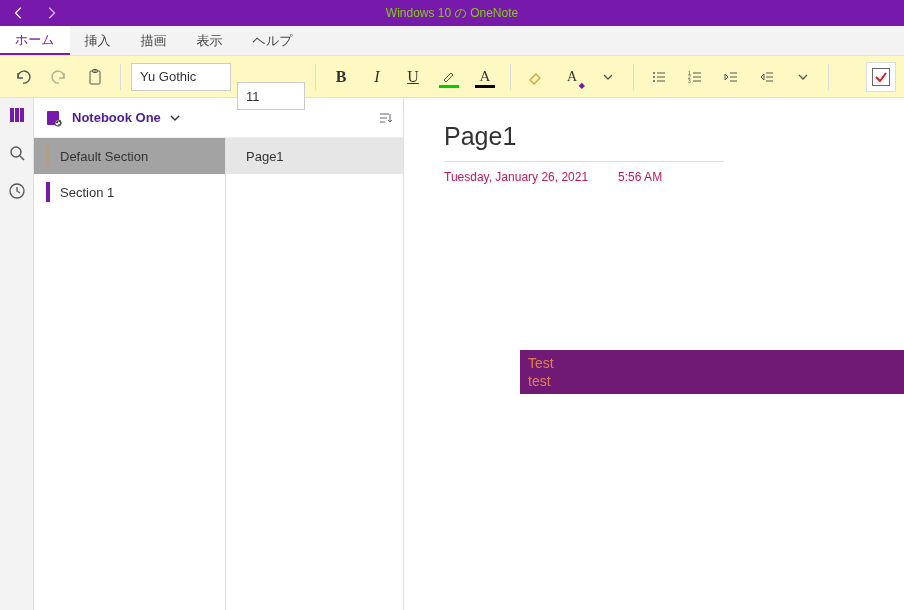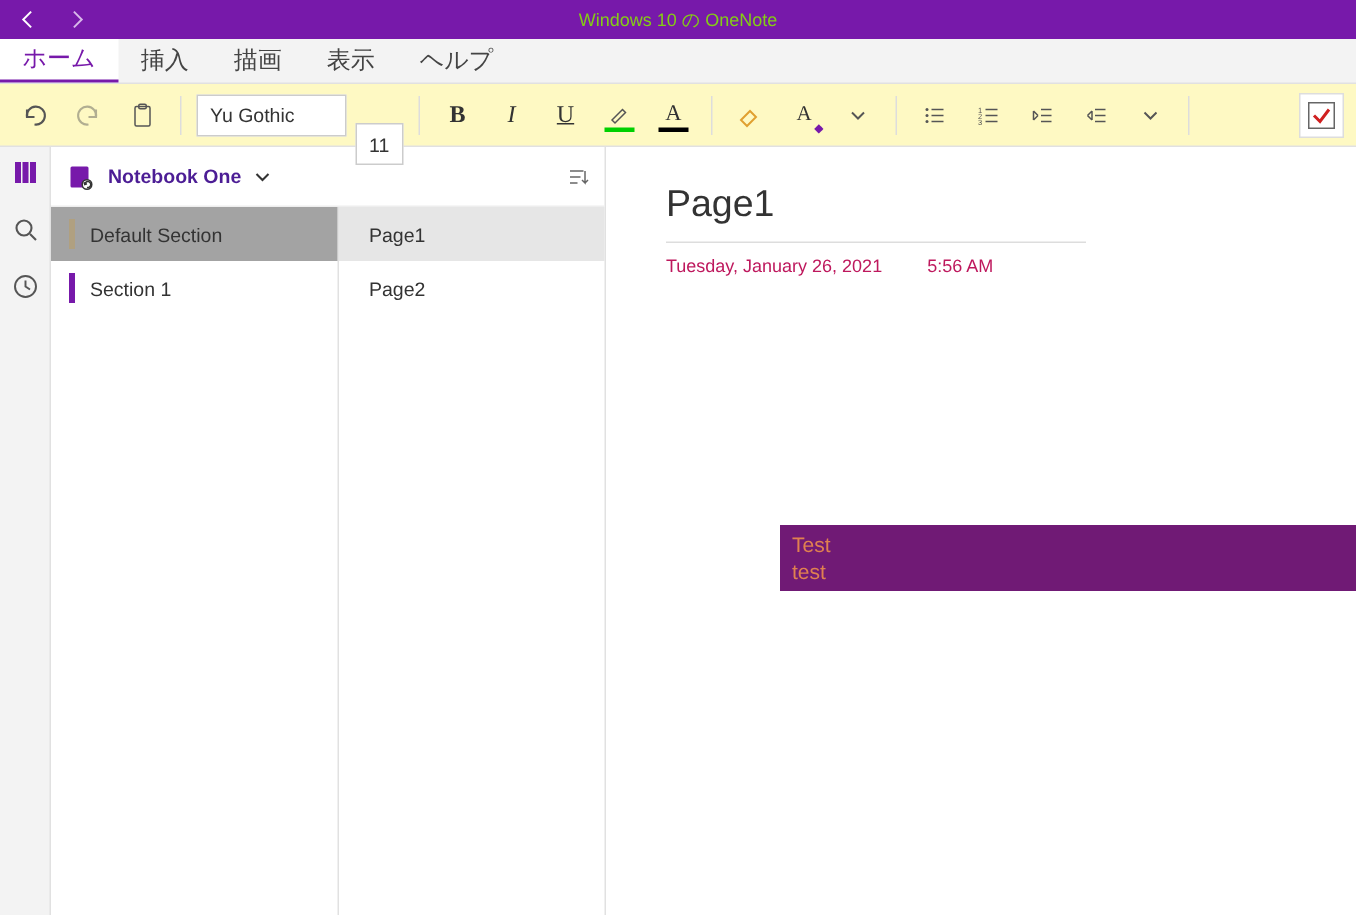--- a/index.html
+++ b/index.html
@@ -26,21 +26,21 @@
   .titlebar .arrows { display:flex; gap:18px; padding-left:12px;}
   .titlebar .arrows svg { width:14px; height:14px; }
   .titlebar .title { position:absolute; left:0; right:0; text-align:center; pointer-events:none; }
   
   .menubar {
     height: 30px;
     background: #F3F3F3;
     border-bottom: 1px solid #E1E1E1;
     display: flex;
     align-items: stretch;
-    font-size: 16px;
+    font-size: 13px;
     color: #444;
     text-align: center;
   }
   .menubar .tab {
     padding: 0 15px;
     display: flex;
     align-items: center;
     cursor: pointer;
   }
   .menubar .tab.active {
@@ -63,21 +63,21 @@
     display: flex; align-items:center; justify-content:center;
     color:#555; cursor:pointer;
     position:relative;
   }
   .sep { width:1px; height:26px; background:#ddd; margin:0 4px;}
   .font-box, .size-box {
     border:1px solid #ccc; background:#fff; height:28px;
     display:flex; align-items:center; padding:0 8px; font-size:13px; color:#333;
   }
   .font-box{ width:100px;}
-  .size-box{ width:32px;margin-top:39px;}
+  .size-box{ width:68px;margin-top:39px;}
   .bold { font-weight:bold; font-family:"Times New Roman",serif; font-size:16px; color:#333;}
   .italic { font-style:italic; font-family:"Times New Roman",serif; font-size:16px; color:#333;}
   .under { text-decoration:underline; font-family:"Times New Roman",serif; font-size:16px; color:#333;}
   .hl-a::after, .fc-a::after {
     content:""; position:absolute; left:5px; right:5px; bottom:4px; height:3px;
   }
   .hl-a::after{ background:#00D000;}
   .fc-a::after{ background:#000;}
   .checkbox-panel{
     margin-left:auto; border:1px solid #ddd; background:#fff;
@@ -312,23 +312,20 @@
         </div>
         <div class="row">
           <div class="strip"></div>
           <span>Section 1</span>
         </div>
       </div>
       <div class="pages">
         <div class="row selected">
           <span>Page1</span>
         </div>
-        <div class="row">
-          <span>Page2</span>
-        </div>
       </div>
     </div>
   </div>
 
   <div class="content">
     <div class="page-title">Page1</div>
     <div class="meta">
       <span>Tuesday, January 26, 2021</span>
       <span>5:56 AM</span>
     </div>

